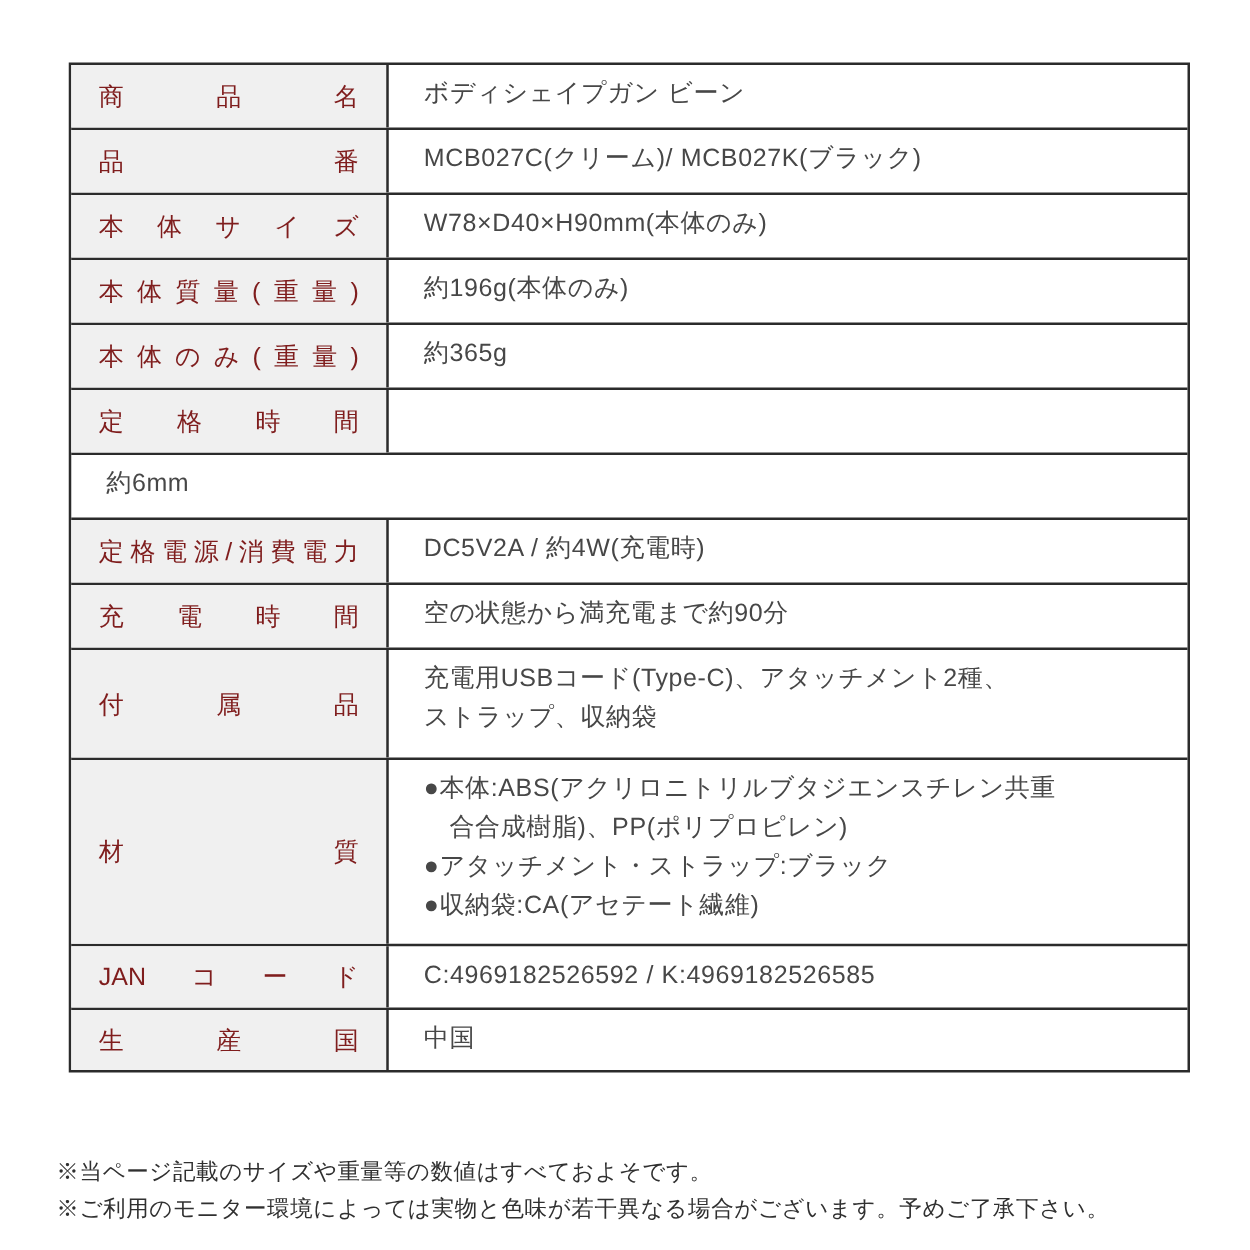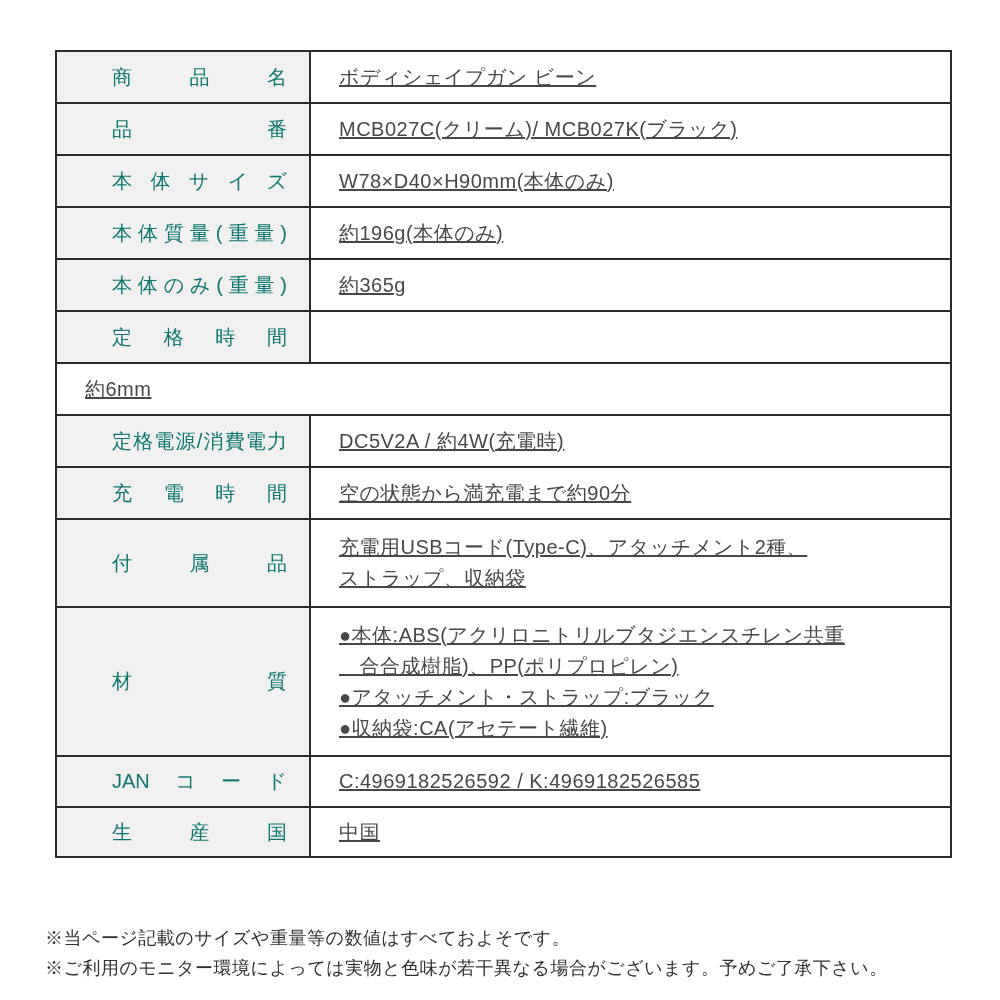--- a/index.html
+++ b/index.html
@@ -33,37 +33,34 @@
     background: #f0f0f0;
     border-right: 2px solid #2b2b2b;
     display: flex;
     align-items: center;
     padding: 0 22px;
   }
   .label-text {
     display: block;
     width: 100%;
     font-size: 20px;
-    color: #0f766e;
+    color: #7f1d1d;
     text-align: justify;
     text-align-last: justify;
     -moz-text-align-last: justify;
     white-space: nowrap;
-    margin-left: 33px;
   }
   .cell-value {
     flex: 1 1 auto;
     display: flex;
     flex-direction: column;
-    justify-content: center;
     padding: 8px 18px 8px 28px;
     font-size: 20px;
     color: #474747;
     letter-spacing: 0.5px;
-    text-decoration: underline;
   }
   .value-line { line-height: 31px; }
   .notes {
     position: absolute;
     left: 45px; top: 924px;
     width: 920px;
     font-size: 18px;
     color: #303030;
     letter-spacing: 0.5px;
     font-family: Liberation Mono, monospace;

